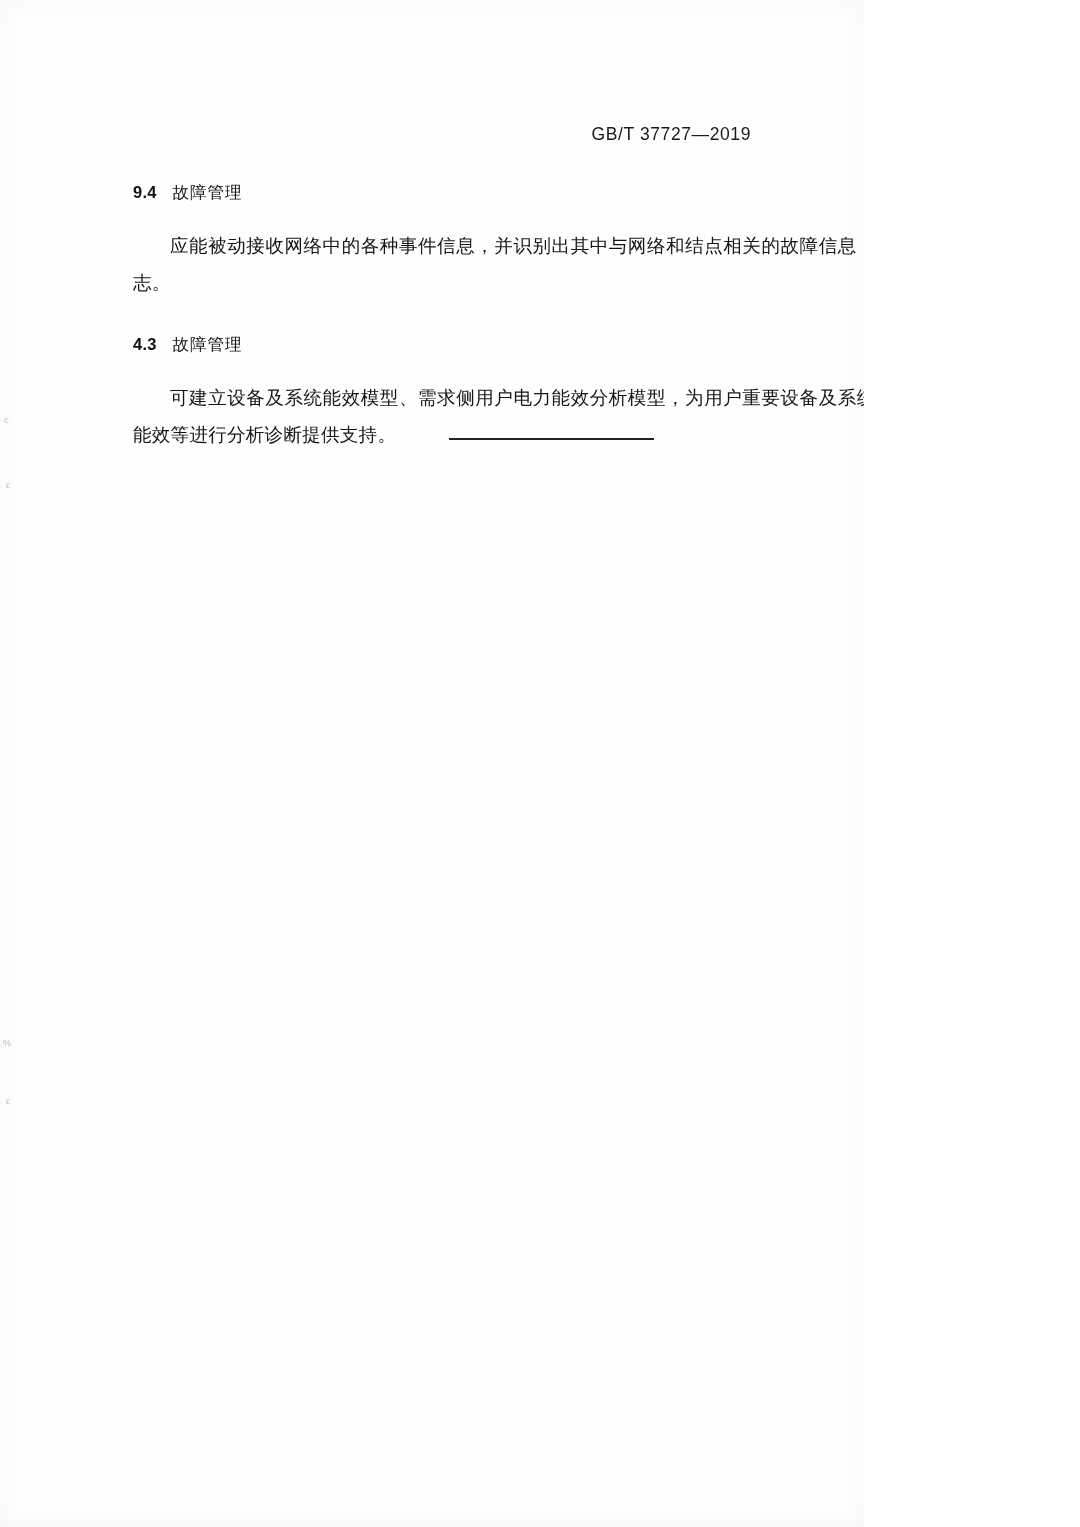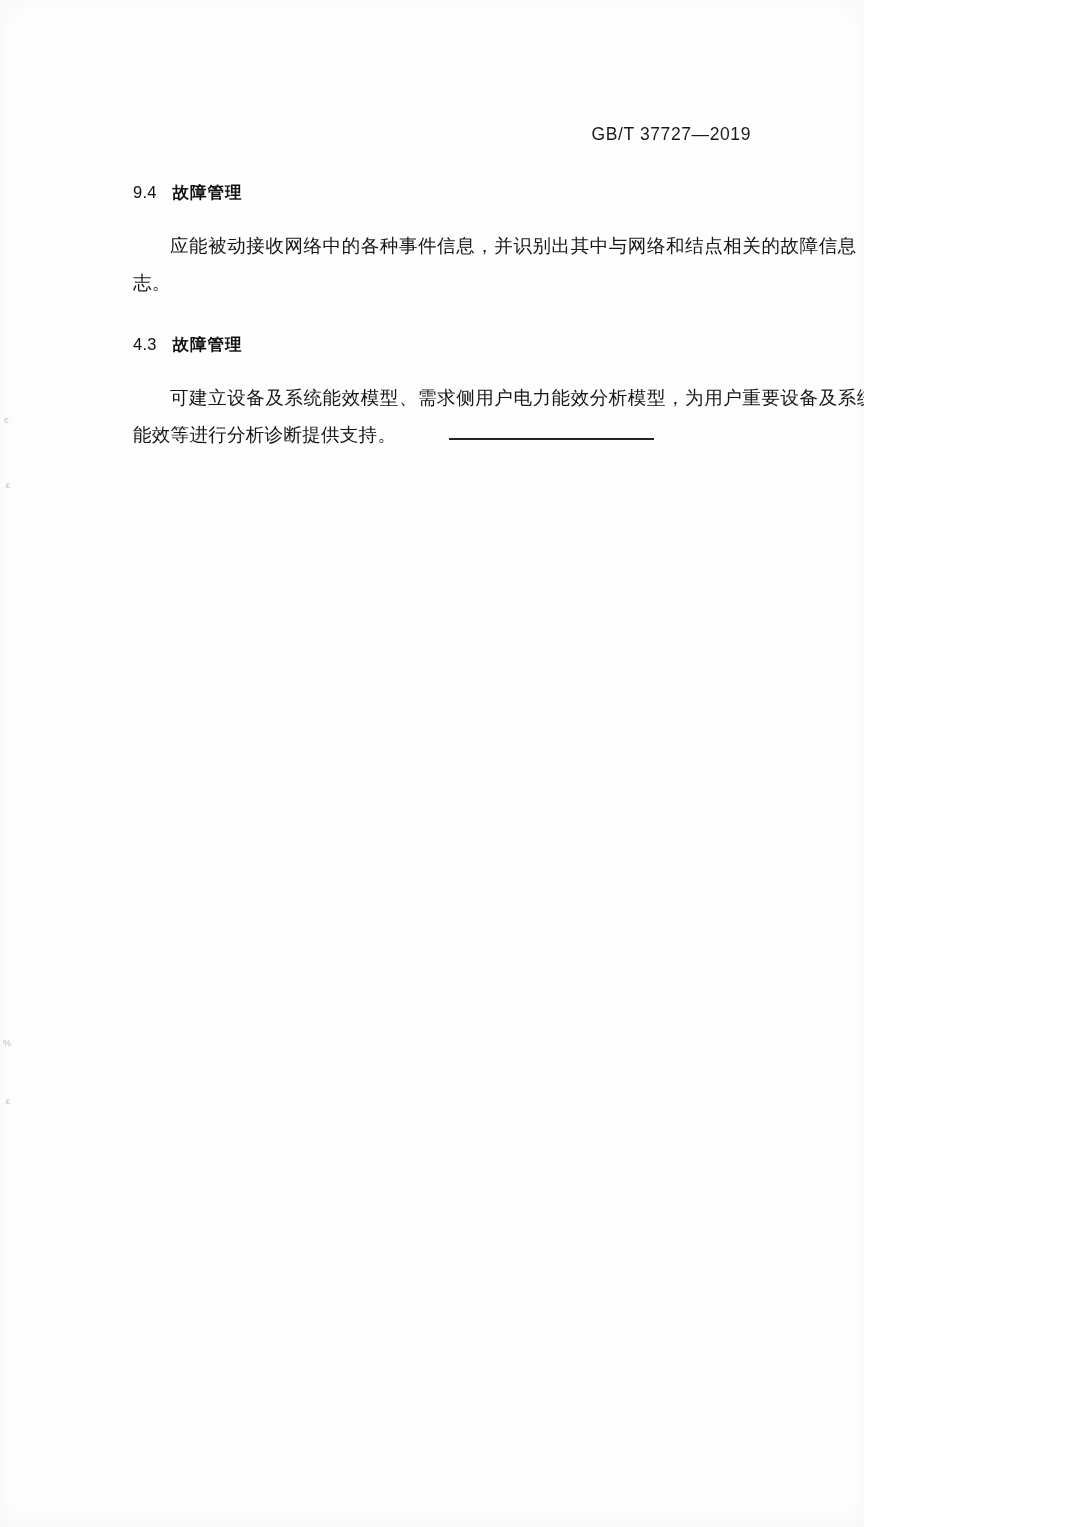--- a/index.html
+++ b/index.html
@@ -45,26 +45,26 @@
 
   .clause {
     margin: 0 0 6px 0;
     font-family: "Liberation Sans", sans-serif;
     font-size: 16.5px;
     font-weight: bold;
     color: #111;
     letter-spacing: 0.2px;
   }
   .clause .num {
-    font-weight: normal;
+    font-weight: bold;
     margin-right: 16px;
   }
   .clause .ttl {
     font-family: "Liberation Sans", sans-serif;
-    font-weight: bold;
+    font-weight: normal;
     letter-spacing: 1px;
   }
 
   .para {
     margin: 0 0 0 0;
     font-size: 18.5px;
     line-height: 37px;
     text-align: justify;
     text-justify: inter-character;
     text-indent: 37px;

